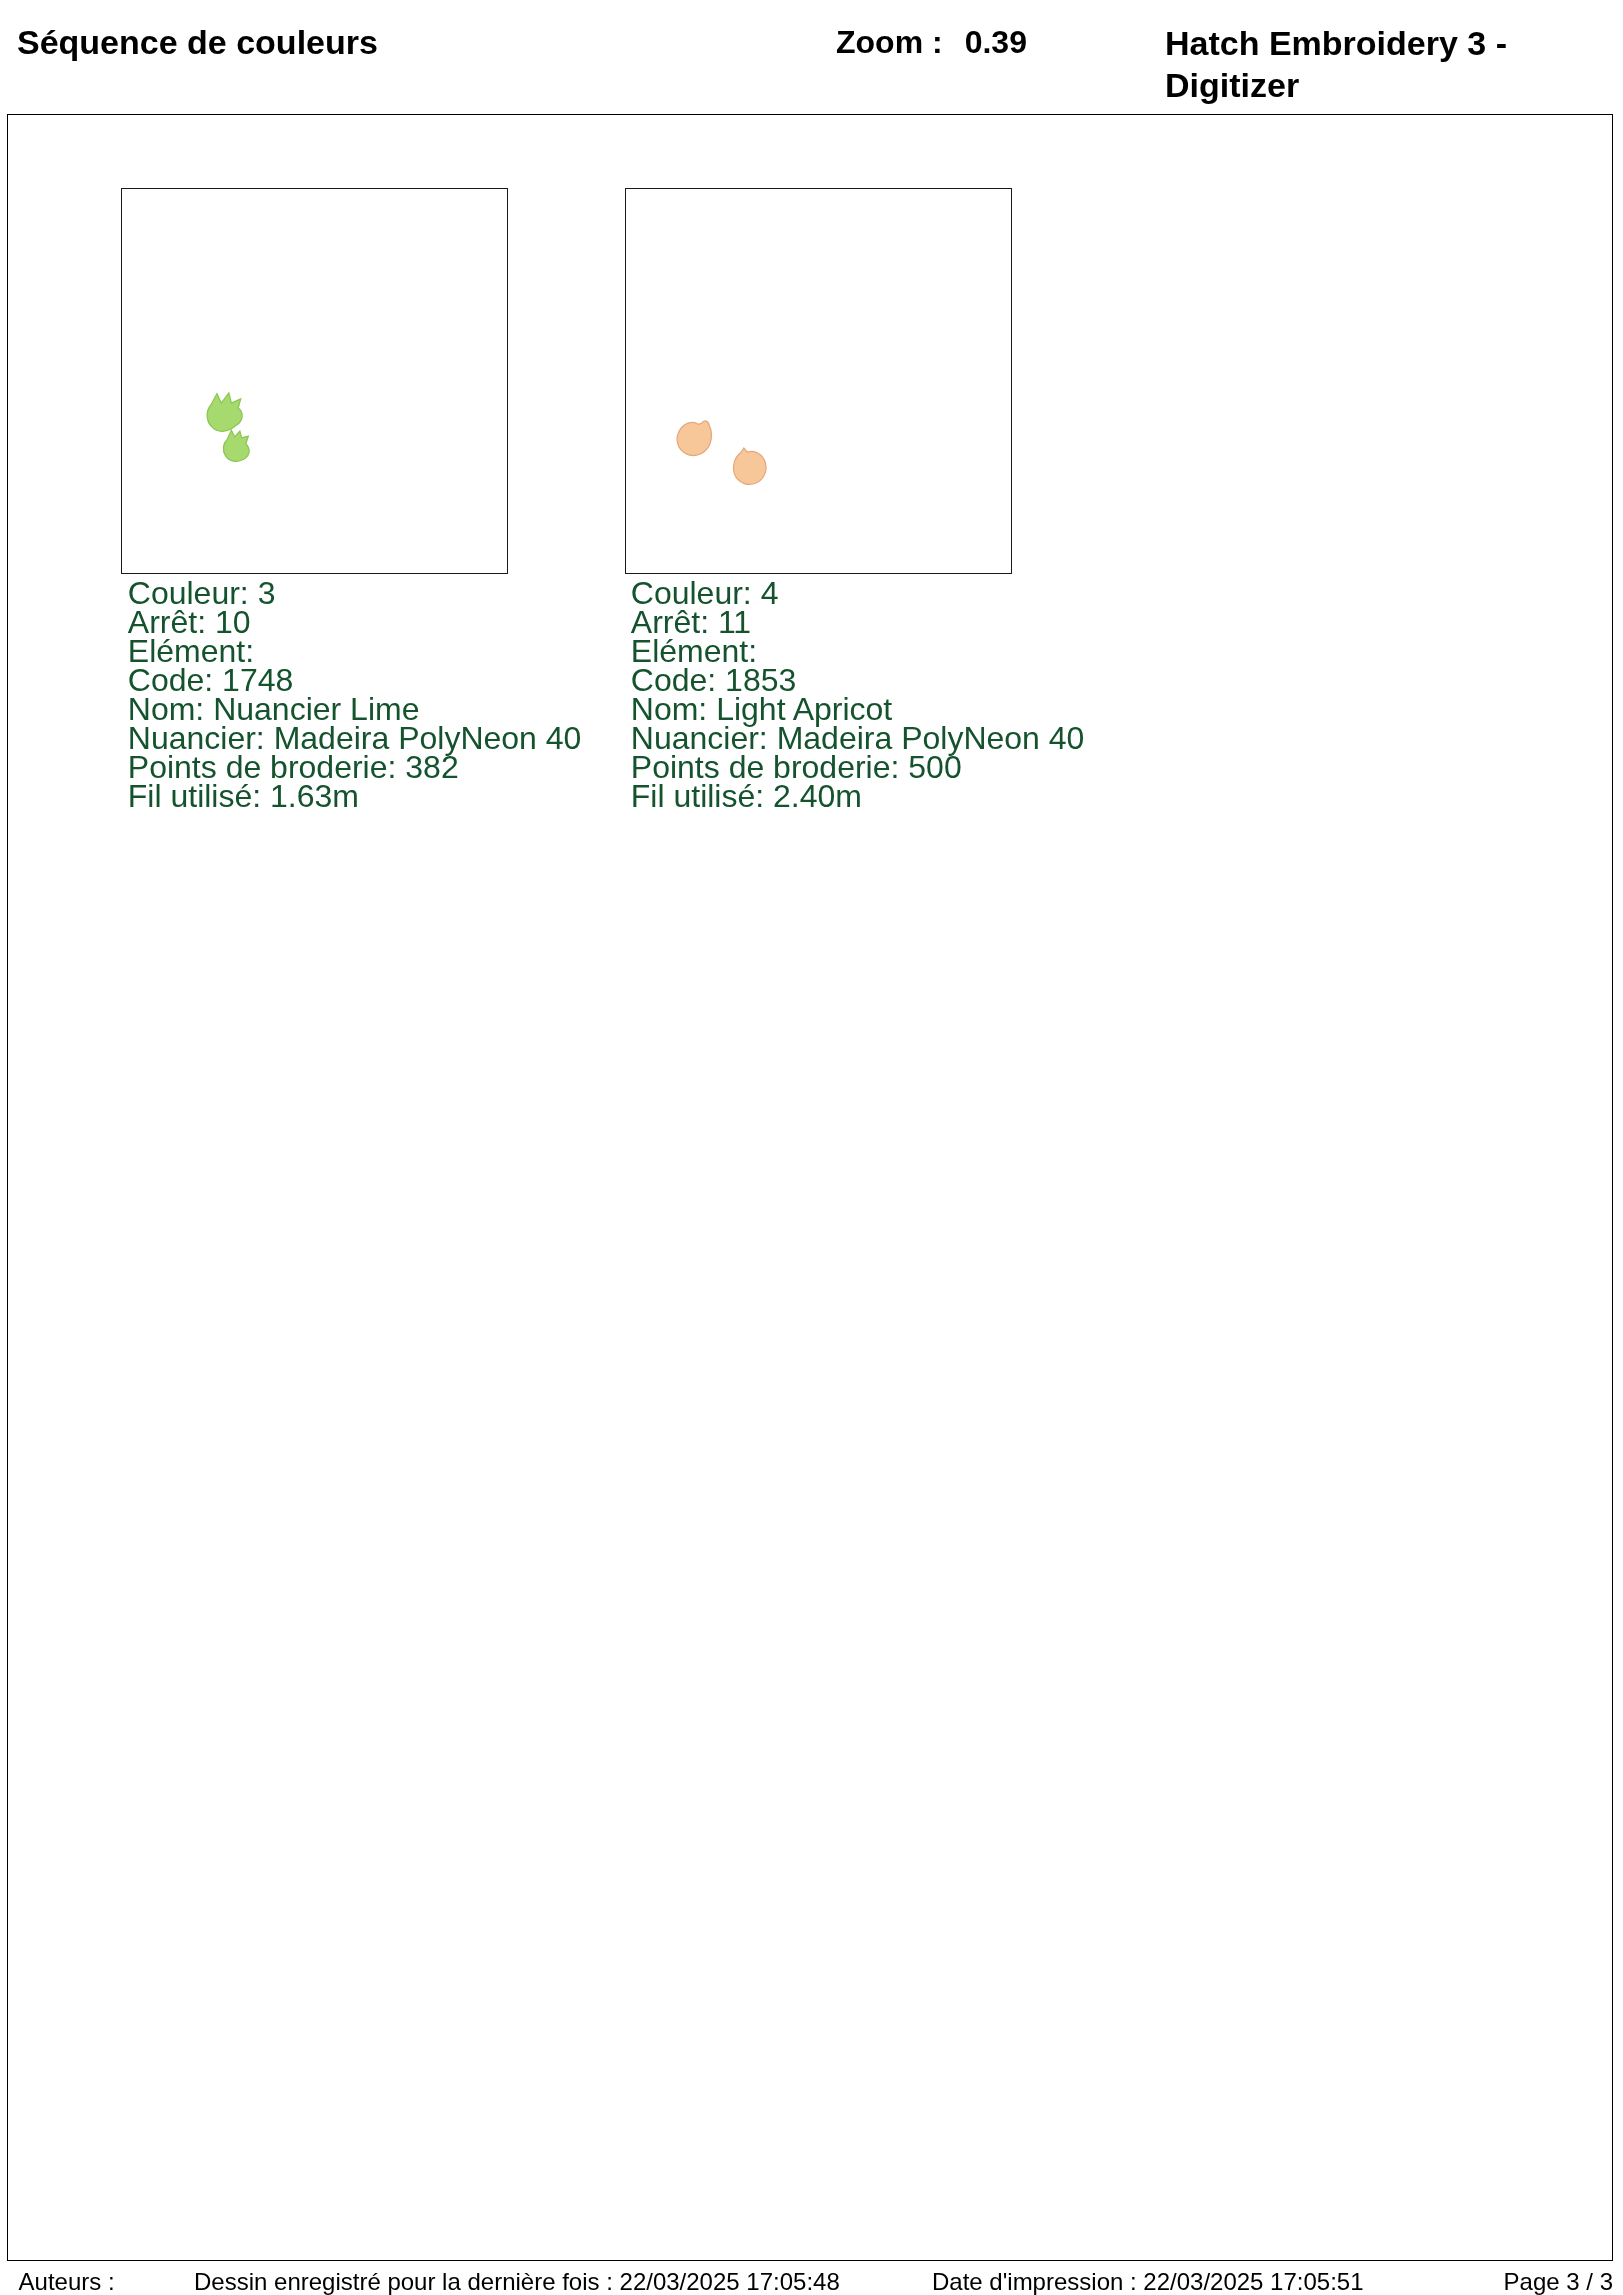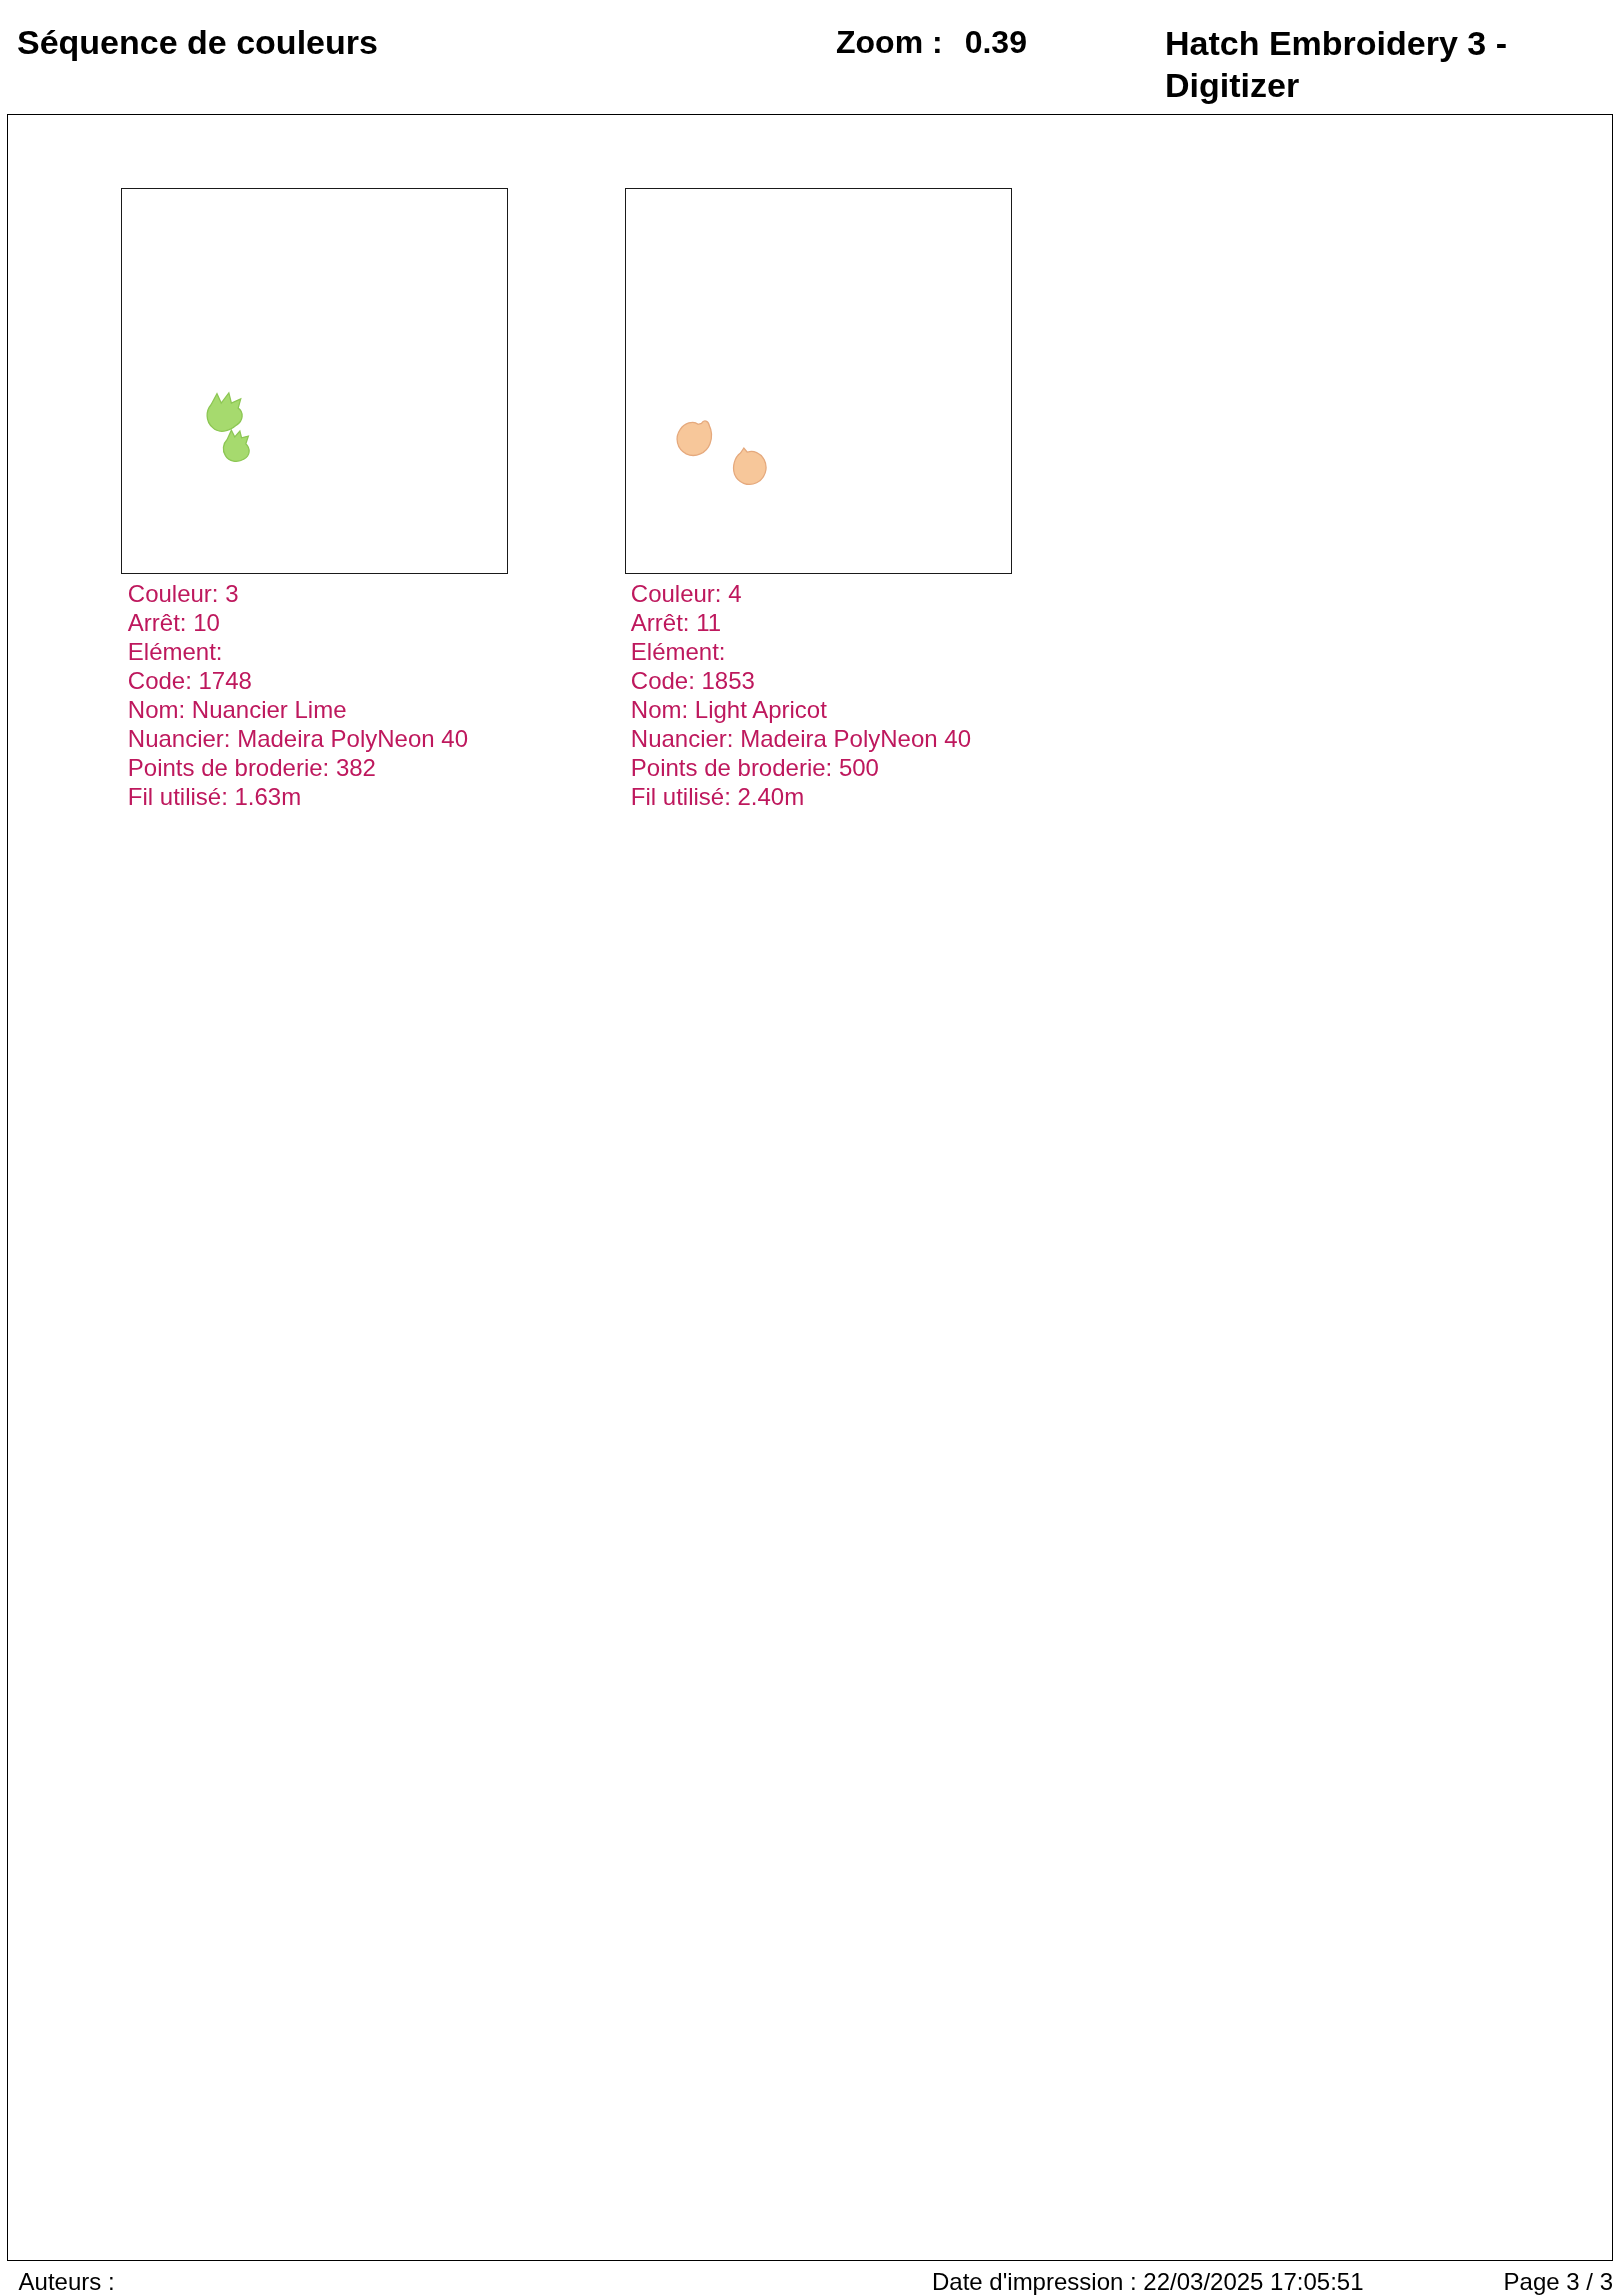--- a/index.html
+++ b/index.html
@@ -42,22 +42,22 @@
     width: 387px; height: 386px;
     border: 1.7px solid #1a1a1a;
     box-sizing: border-box;
     background: #ffffff;
   }
   .swatch-box svg { position: absolute; left: 0; top: 0; width: 100%; height: 100%; }
   .box1 { left: 113px; top: 73px; }
   .box2 { left: 617px; top: 73px; }
   .info {
     position: absolute;
-    font-size: 24px; line-height: 29px;
-    color: #be185d;
+    font-size: 32px; line-height: 29px;
+    color: #14532d;
     white-space: nowrap;
   }
   .info1 { left: 120px; top: 464px; }
   .info2 { left: 623px; top: 464px; }
   
   .footer-item {
     position: absolute; top: 2255px;
     font-size: 24px; line-height: 29px;
     white-space: nowrap;
   }
@@ -111,17 +111,18 @@
       <div>Code: 1853</div>
       <div>Nom: Light Apricot</div>
       <div>Nuancier: Madeira PolyNeon 40</div>
       <div>Points de broderie: 500</div>
       <div>Fil utilisé: 2.40m</div>
     </div>
 
   </div>
 
   <div class="footer-item f-authors">Auteurs :</div>
+  <div class="footer-item f-saved">Dessin enregistré pour la dernière fois : 22/03/2025 17:05:48</div>
   <div class="footer-item f-printed">Date d'impression : 22/03/2025 17:05:51</div>
   <div class="footer-item f-page">Page 3 / 3</div>
 
 </div>
 
 
 </body></html>

